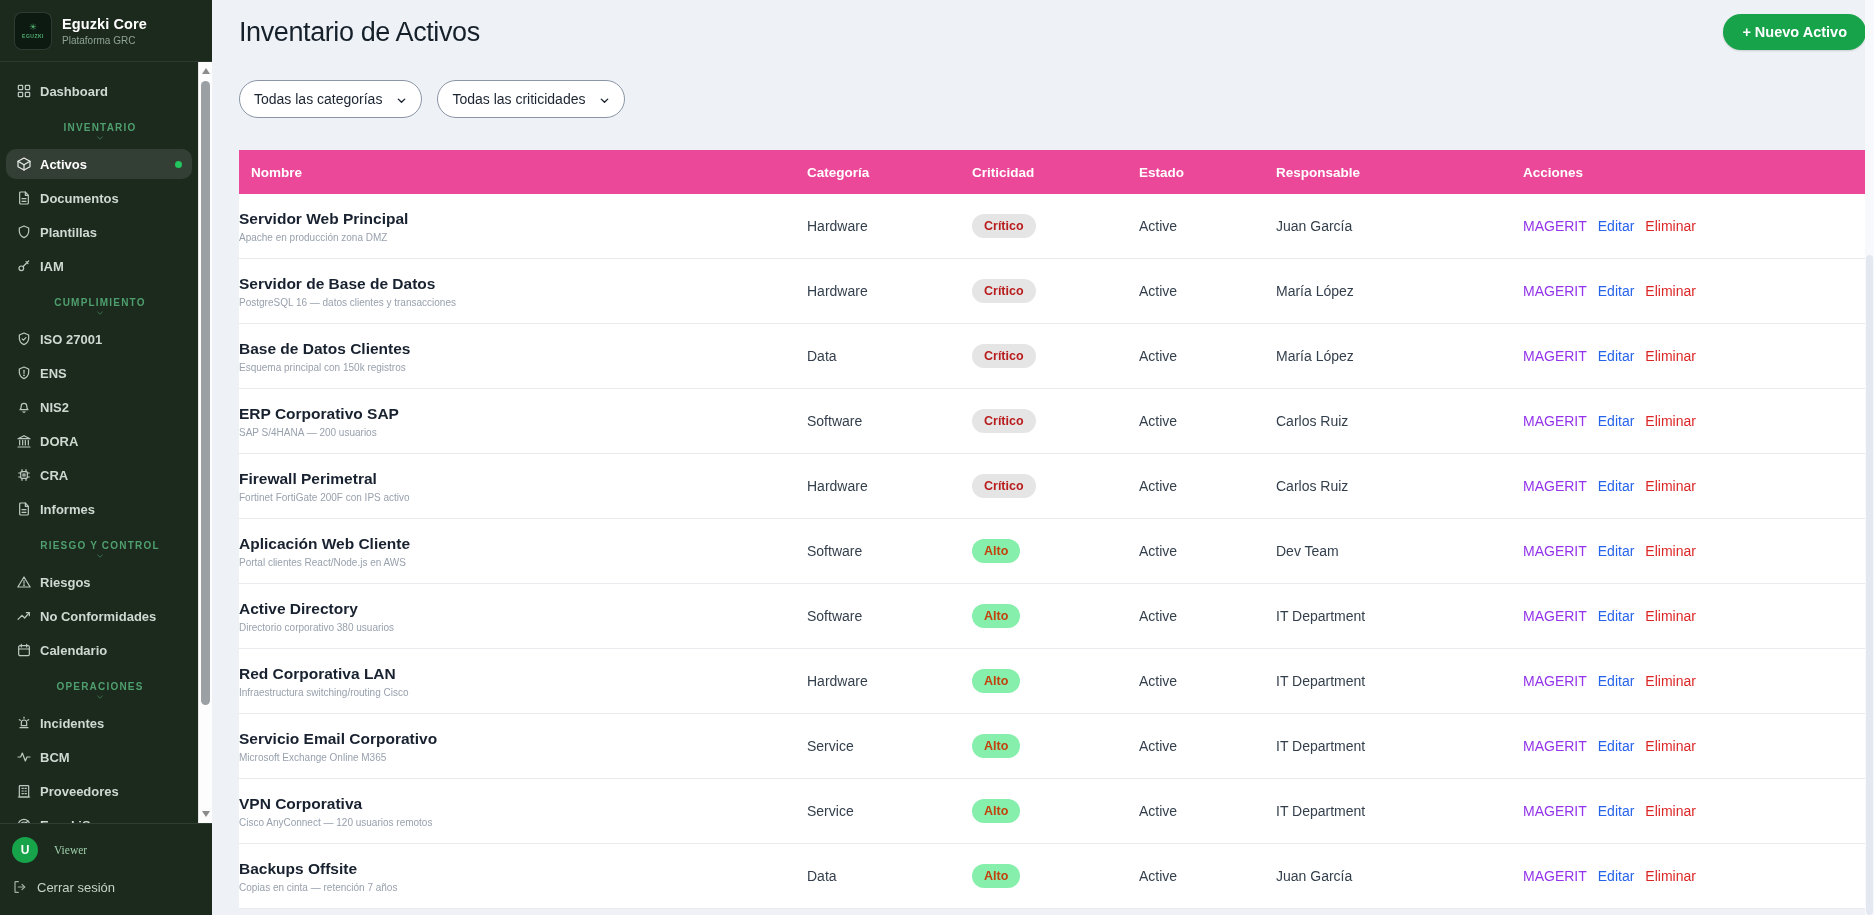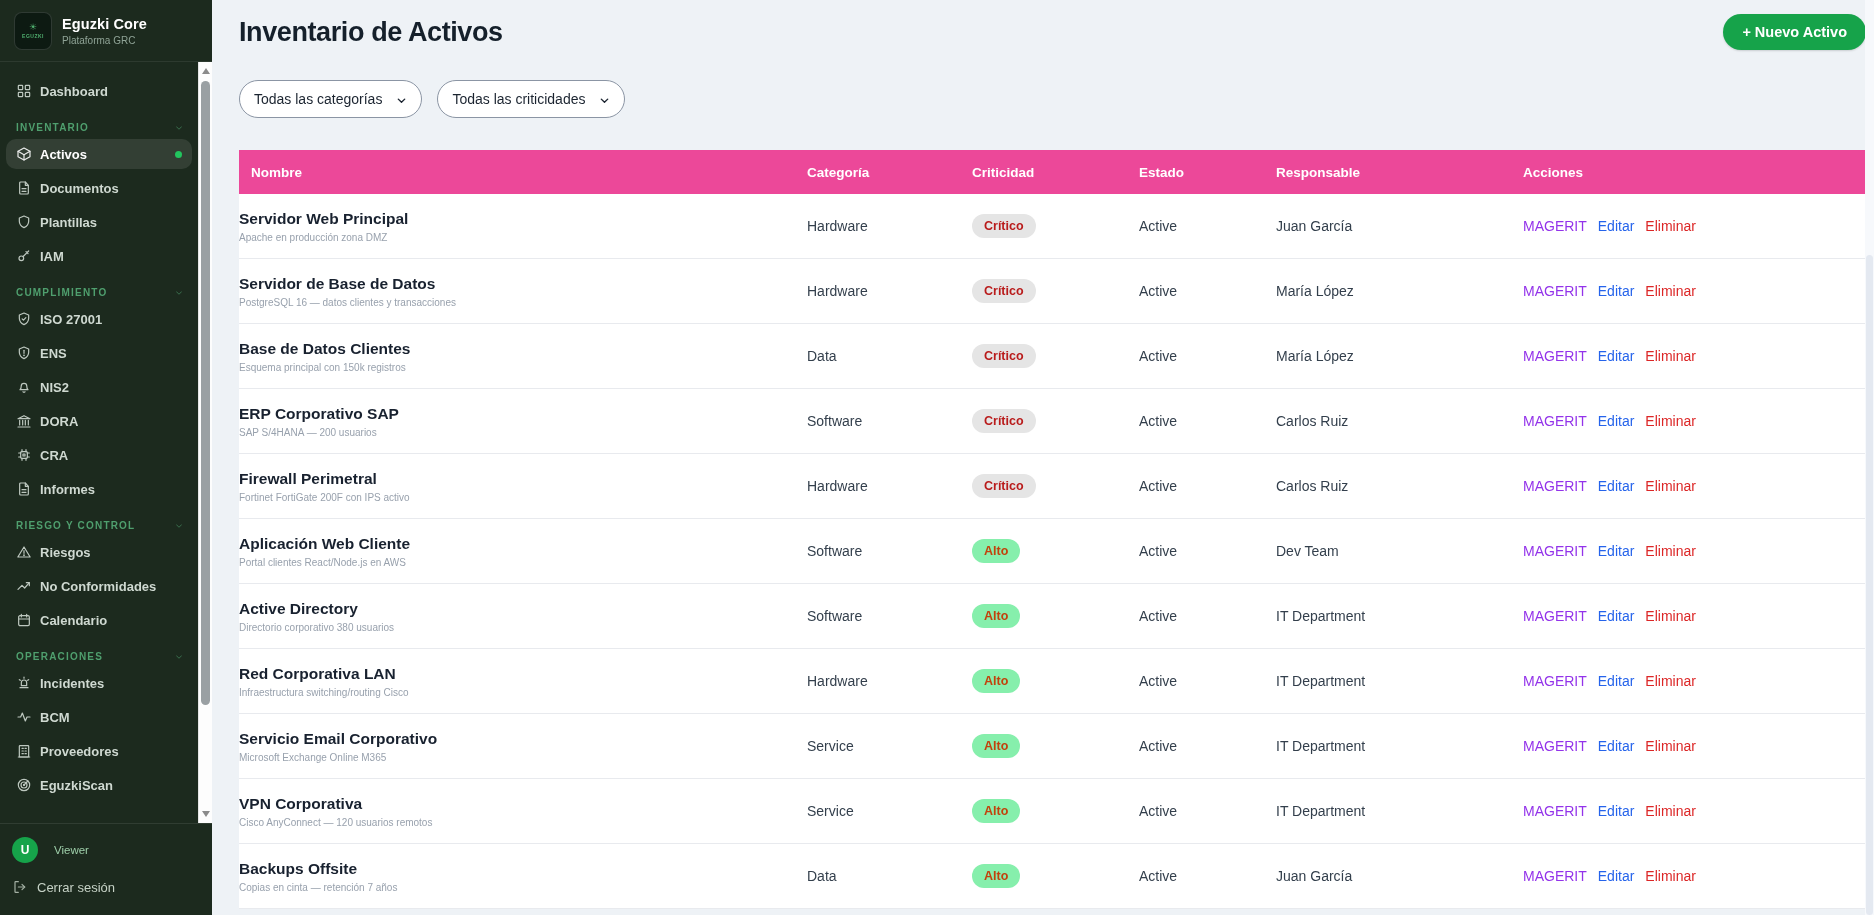--- a/index.html
+++ b/index.html
@@ -11,21 +11,21 @@
   .brand { height:62px; display:flex; align-items:center; gap:10px; padding:0 14px; border-bottom:1px solid rgba(255,255,255,.08); }
   .logo { width:38px; height:38px; border-radius:8px; background:#0d1a12; border:1px solid rgba(255,255,255,.14);
           display:flex; flex-direction:column; align-items:center; justify-content:center; gap:1px; }
   .logo-sun { color:#4fae6e; font-size:9px; line-height:9px; }
   .logo-txt { color:#4fae6e; font-size:5px; letter-spacing:.5px; font-weight:bold; }
   .brand-title { color:#fff; font-size:14.5px; font-weight:700; letter-spacing:.1px; }
   .brand-sub { color:#8fa396; font-size:10px; margin-top:3px; }
 
   .nav { position:absolute; top:62px; bottom:92px; left:0; right:14px; overflow:hidden; padding-top:14px; }
   .sec-label { display:flex; justify-content:space-between; align-items:center; margin:16px 14px 6px 16px;
-               color:#4f9f6e; font-size:10px; font-weight:700; letter-spacing:1.2px; }
+               color:#4f9f6e; font-size:10px; font-weight:700; letter-spacing:1.2px;flex-direction:column; }
   .sec-chev svg { width:10px; height:10px; display:block; opacity:.8; }
   .item { display:flex; align-items:center; gap:8px; height:30px; margin:0 6px 4px 6px; padding:0 10px;
           border-radius:10px; font-size:13px; font-weight:600; color:#cfd9d1; cursor:pointer; }
   .item.active { background:rgba(255,255,255,.10); color:#ffffff; }
   .nav-ico { width:16px; height:16px; display:inline-flex; opacity:.9; }
   .nav-ico svg { width:16px; height:16px; display:block; }
   .dot { margin-left:auto; width:7px; height:7px; border-radius:50%; background:#22c55e; }
 
   
   .sb-scrollbar { position:absolute; top:62px; right:0; width:14px; height:761px; background:#fdfdfd; border-left:1px solid #e4e4e4; }
@@ -34,28 +34,28 @@
   .sb-arrow.down { bottom:1px; }
   .sb-arrow .tri-up { width:0; height:0; border-left:4px solid transparent; border-right:4px solid transparent; border-bottom:6px solid #8b8b8b; }
   .sb-arrow .tri-down { width:0; height:0; border-left:4px solid transparent; border-right:4px solid transparent; border-top:6px solid #8b8b8b; }
   .sb-thumb { position:absolute; top:19px; left:2px; width:9px; height:624px; background:#9aa0a3; border-radius:6px; }
 
   
   .sb-footer { position:absolute; left:0; right:0; bottom:0; height:92px; background:#1c2a1e; border-top:1px solid rgba(255,255,255,.09); padding:13px 14px 0 12px; }
   .user-row { display:flex; align-items:center; gap:16px; }
   .avatar { width:26px; height:26px; border-radius:50%; background:#16a34a; color:#fff; font-size:12px; font-weight:700;
             display:flex; align-items:center; justify-content:center; }
-  .role { font-size:11.5px; color:#9ecfaa; }
+  .role { font-size:11.5px; color:#9ecfaa;font-family:Liberation Serif, serif; }
   .logout { display:flex; align-items:center; gap:9px; margin-top:16px; color:#c6d2c6; font-size:13px; cursor:pointer; }
   .logout .nav-ico { opacity:.8; }
 
   
   .main { position:relative; flex:1; height:915px; background:#eef2f6; padding:14px 8px 0 27px; overflow:hidden; }
   .main-head { display:flex; align-items:center; justify-content:space-between; }
-  .main-head h1 { font-size:27px; font-weight:700; color:#15202b; letter-spacing:-.4px; }
+  .main-head h1 { font-size:27px; font-weight:400; color:#15202b; letter-spacing:-.4px; }
   .btn-new { background:#16a34a; color:#fff; border:none; border-radius:999px; font-family:inherit;
              font-size:14.5px; font-weight:700; padding:10px 19px; cursor:pointer; box-shadow:0 1px 2px rgba(0,0,0,.15); }
 
   .filters { display:flex; gap:15px; margin-top:30px; }
   .select { display:flex; align-items:center; background:#fff; border:1.4px solid #8b95a4; border-radius:19px;
             height:38px; padding:0 14px; font-size:14px; color:#1b2430; cursor:pointer; gap:14px; }
   .select .chev svg { width:11px; height:11px; display:block; margin-top:2px; }
 
   .table { margin-top:32px; width:1627px; background:#fff; }
   .grid-row { display:grid; grid-template-columns:568px 165px 167px 137px 247px auto; align-items:center; }

